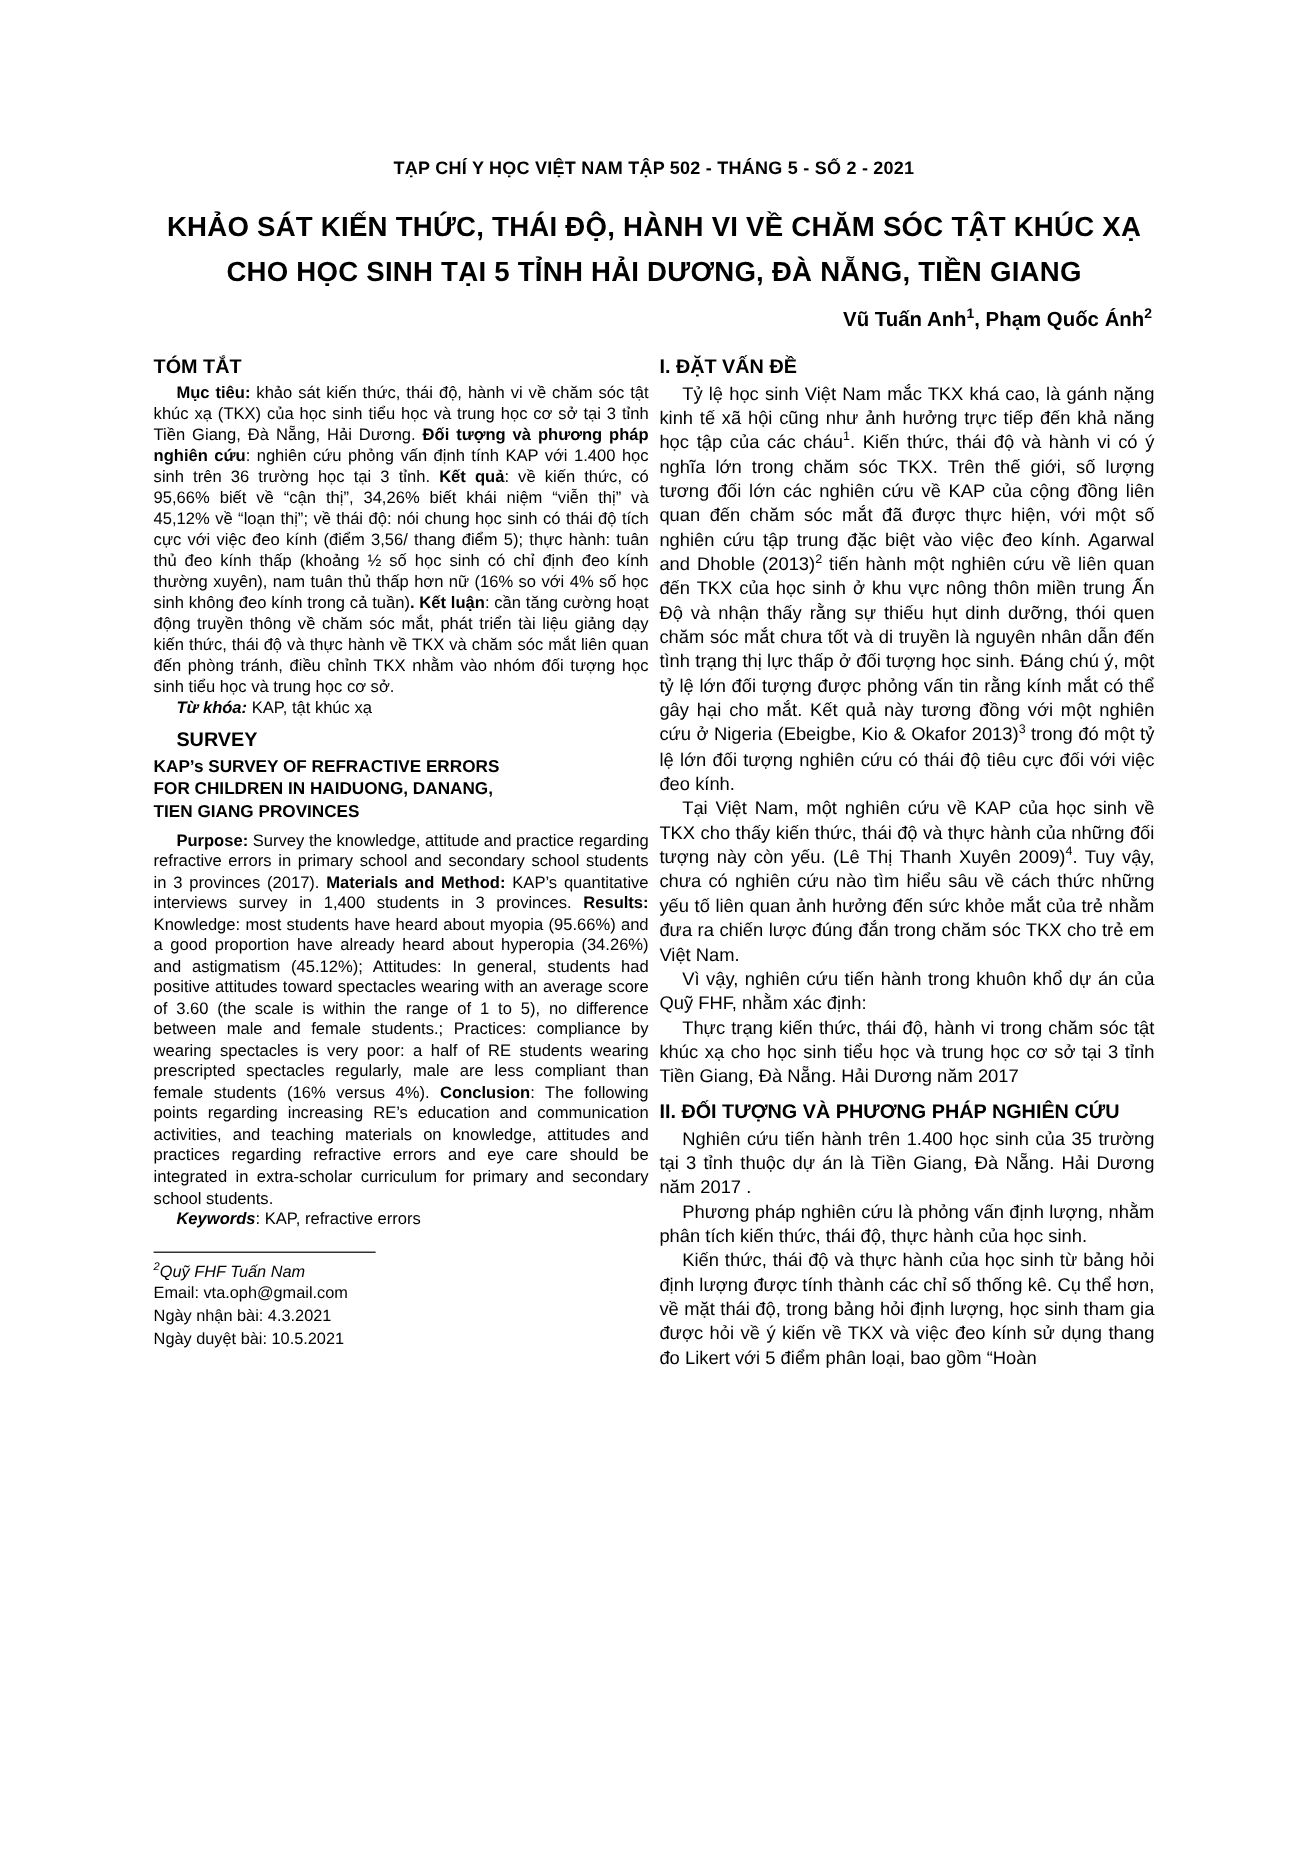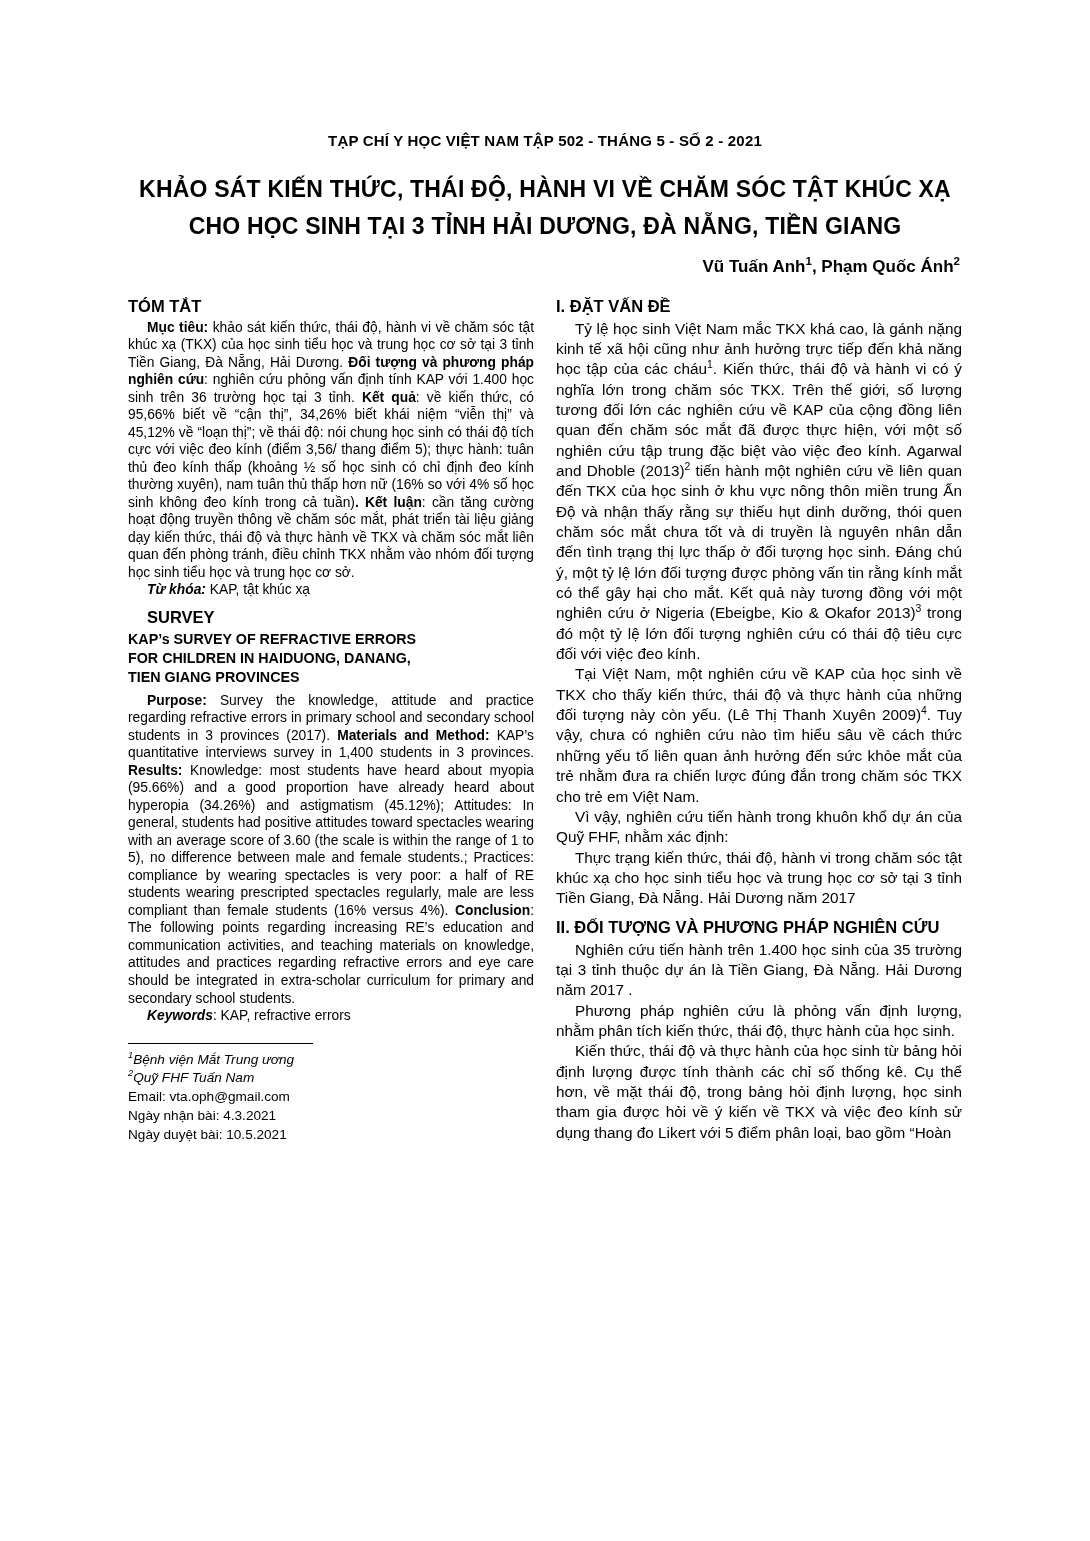--- a/index.html
+++ b/index.html
@@ -33,21 +33,21 @@
   }
   .authors {
     text-align: right;
     font-weight: bold;
     font-size: 17px;
     margin-top: 12px;
     padding-right: 2px;
   }
   .columns {
     display: flex;
-    gap: 22px;
+    gap: 9px;
     margin-top: 18px;
   }
   .col { flex: 1; min-width: 0; }
   .section-heading {
     font-size: 16.5px;
     font-weight: bold;
     margin: 9px 0 3px 0;
   }
   .section-heading.first { margin-top: 2px; }
   .abstract {
@@ -91,21 +91,21 @@
 </style>
 </head>
 <body>
 
 <div class="page">
 
   <div class="running-header">TẠP CHÍ Y HỌC VIỆT NAM TẬP 502 - THÁNG 5 - SỐ 2 - 2021</div>
 
   <h1 class="article-title">
     <span>KHẢO SÁT KIẾN THỨC, THÁI ĐỘ, HÀNH VI VỀ CHĂM SÓC TẬT KHÚC XẠ</span><br>
-    <span>CHO HỌC SINH  TẠI 3 TỈNH HẢI DƯƠNG, ĐÀ NẴNG, TIỀN GIANG</span>
+    <span>CHO HỌC SINH  TẠI 5 TỈNH HẢI DƯƠNG, ĐÀ NẴNG, TIỀN GIANG</span>
   </h1>
 
   <div class="authors"><span class="b">Vũ Tuấn Anh</span><sup class="b">1</sup><span class="b">, Phạm Quốc Ánh</span><sup class="b">2</sup></div>
 
   <div class="columns">
 
     <section class="col col-left">
 
       <h2 class="section-heading first">TÓM TẮT</h2>
       <p class="abstract indent"><span class="b">Mục tiêu:</span><span> khảo sát kiến thức, thái độ, hành vi về chăm sóc tật khúc xạ (TKX) của  học sinh tiểu học và trung học cơ sở tại 3 tỉnh Tiền Giang, Đà Nẵng, Hải Dương. </span><span class="b">Đối tượng và phương pháp nghiên cứu</span><span>: nghiên cứu phỏng vấn định tính KAP với 1.400 học sinh trên 36 trường học tại 3 tỉnh. </span><span class="b">Kết quả</span><span>: về kiến thức, có 95,66% biết về “cận thị”, 34,26% biết khái niệm “viễn thị” và 45,12% về “loạn thị”; về thái độ: nói chung học sinh có thái độ tích cực với việc đeo kính (điểm 3,56/ thang điểm 5); thực hành: tuân thủ đeo kính thấp (khoảng ½ số học sinh có chỉ định đeo kính thường xuyên), nam tuân thủ thấp hơn nữ (16% so với 4% số học sinh không đeo kính trong cả tuần)</span><span class="b">. </span><span class="b">Kết luận</span><span>: cần  tăng cường hoạt động truyền thông về chăm sóc mắt, phát triển tài liệu giảng dạy kiến thức, thái độ và thực hành về TKX và chăm sóc mắt liên quan đến phòng tránh, điều chỉnh TKX nhằm vào nhóm đối tượng học sinh  tiểu học và trung học cơ sở.</span></p>
@@ -115,21 +115,20 @@
       <div class="summary-subtitle">
         <div>KAP’s SURVEY OF REFRACTIVE ERRORS</div>
         <div>FOR CHILDREN IN HAIDUONG, DANANG,</div>
         <div>TIEN GIANG PROVINCES</div>
       </div>
       <p class="abstract indent"><span class="b">Purpose:</span><span> Survey the knowledge, attitude and practice  regarding refractive errors in primary school and secondary school students in 3 provinces (2017). </span><span class="b">Materials and Method:</span><span> KAP’s quantitative interviews survey in 1,400 students in 3 provinces. </span><span class="b">Results:</span><span> Knowledge: most students have heard about myopia (95.66%)  and a good proportion have already heard about hyperopia (34.26%) and astigmatism (45.12%); Attitudes: In general, students had positive attitudes toward spectacles wearing with an average score of 3.60 (the scale is within the range of 1 to 5), no difference between male and female students.; Practices: compliance by wearing spectacles is very poor: a half of RE students wearing prescripted spectacles regularly, male are less compliant than female students (16% versus 4%). </span><span class="b">Conclusion</span><span>: The following points regarding increasing RE’s education and communication activities, and teaching materials on knowledge, attitudes and practices regarding refractive errors and eye care should be integrated in extra-scholar  curriculum for primary and secondary school students.</span></p>
       <p class="abstract indent"><span class="b i">Keywords</span><span>: KAP, refractive errors</span></p>
 
       <div class="footnote">
         <div class="footnote-rule"></div>
-        <div class="footnote-line"><sup class="i">1</sup><span class="i">Bệnh viện Mắt Trung ương</span></div>
         <div class="footnote-line"><sup class="i">2</sup><span class="i">Quỹ FHF Tuấn Nam</span></div>
         <div class="footnote-line"><span>Email: vta.oph@gmail.com</span></div>
         <div class="footnote-line"><span>Ngày nhận bài: 4.3.2021</span></div>
         <div class="footnote-line"><span>Ngày duyệt bài: 10.5.2021</span></div>
       </div>
 
     </section>
 
     <section class="col col-right">
 

